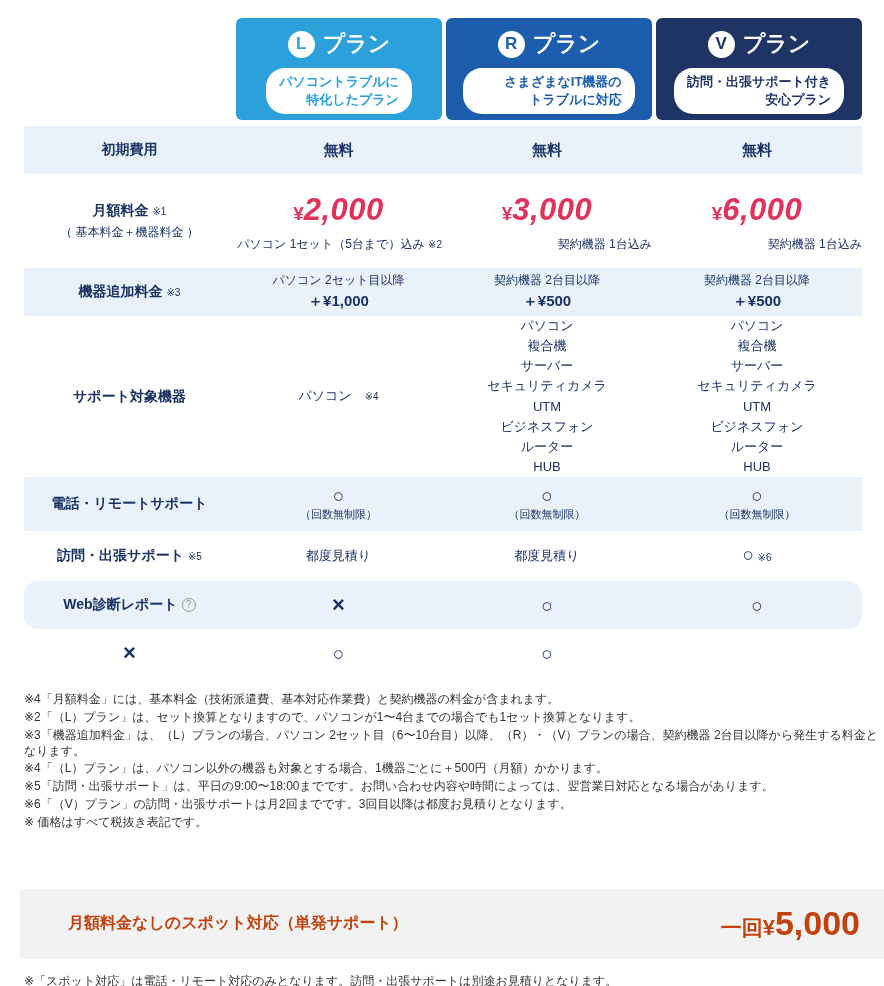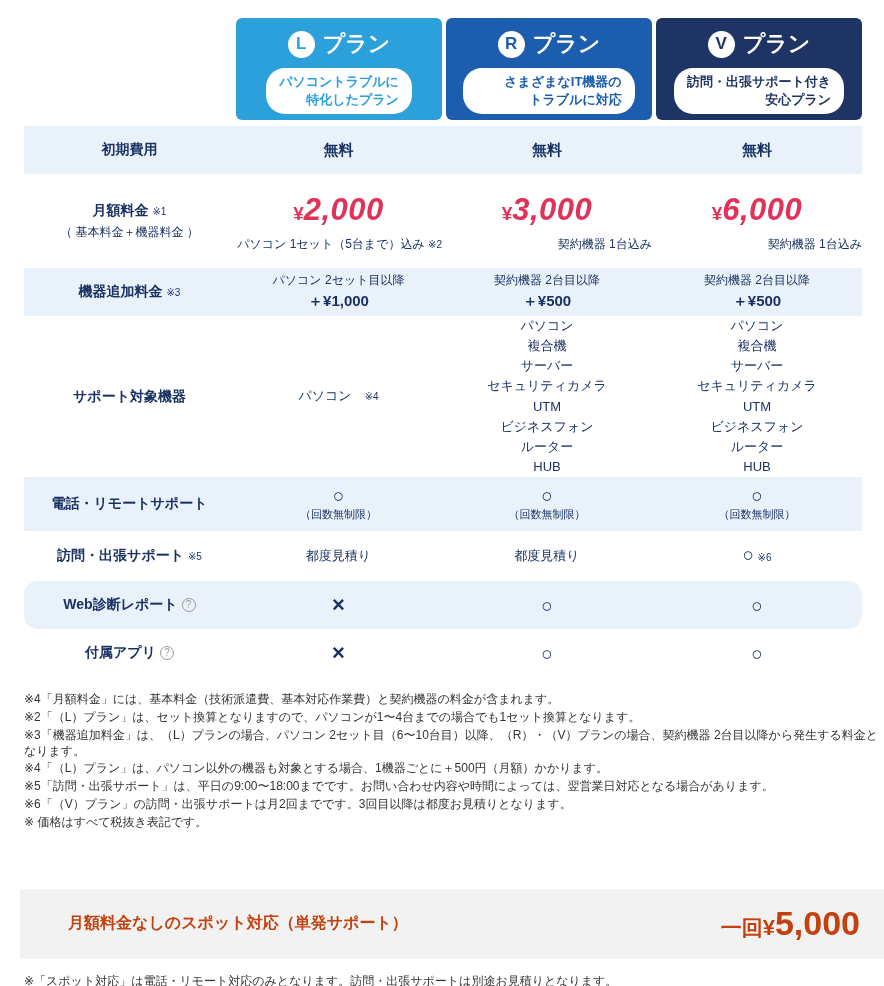--- a/index.html
+++ b/index.html
@@ -191,21 +191,20 @@
   </div>
 
   <div class="row alt r7">
     <div class="label"><span>Web診断レポート</span><span class="help">?</span></div>
     <div class="cell mark-x">×</div>
     <div class="cell mark">○</div>
     <div class="cell mark">○</div>
   </div>
 
   <div class="row r8">
-    <div class="label"><span>付属アプリ</span><span class="help">?</span></div>
     <div class="cell mark-x">×</div>
     <div class="cell mark">○</div>
     <div class="cell mark">○</div>
   </div>
 
 </section>
 
 <section class="notes">
   <div>※4「月額料金」には、基本料金（技術派遣費、基本対応作業費）と契約機器の料金が含まれます。</div>
   <div>※2「（L）プラン」は、セット換算となりますので、パソコンが1〜4台までの場合でも1セット換算となります。</div>

